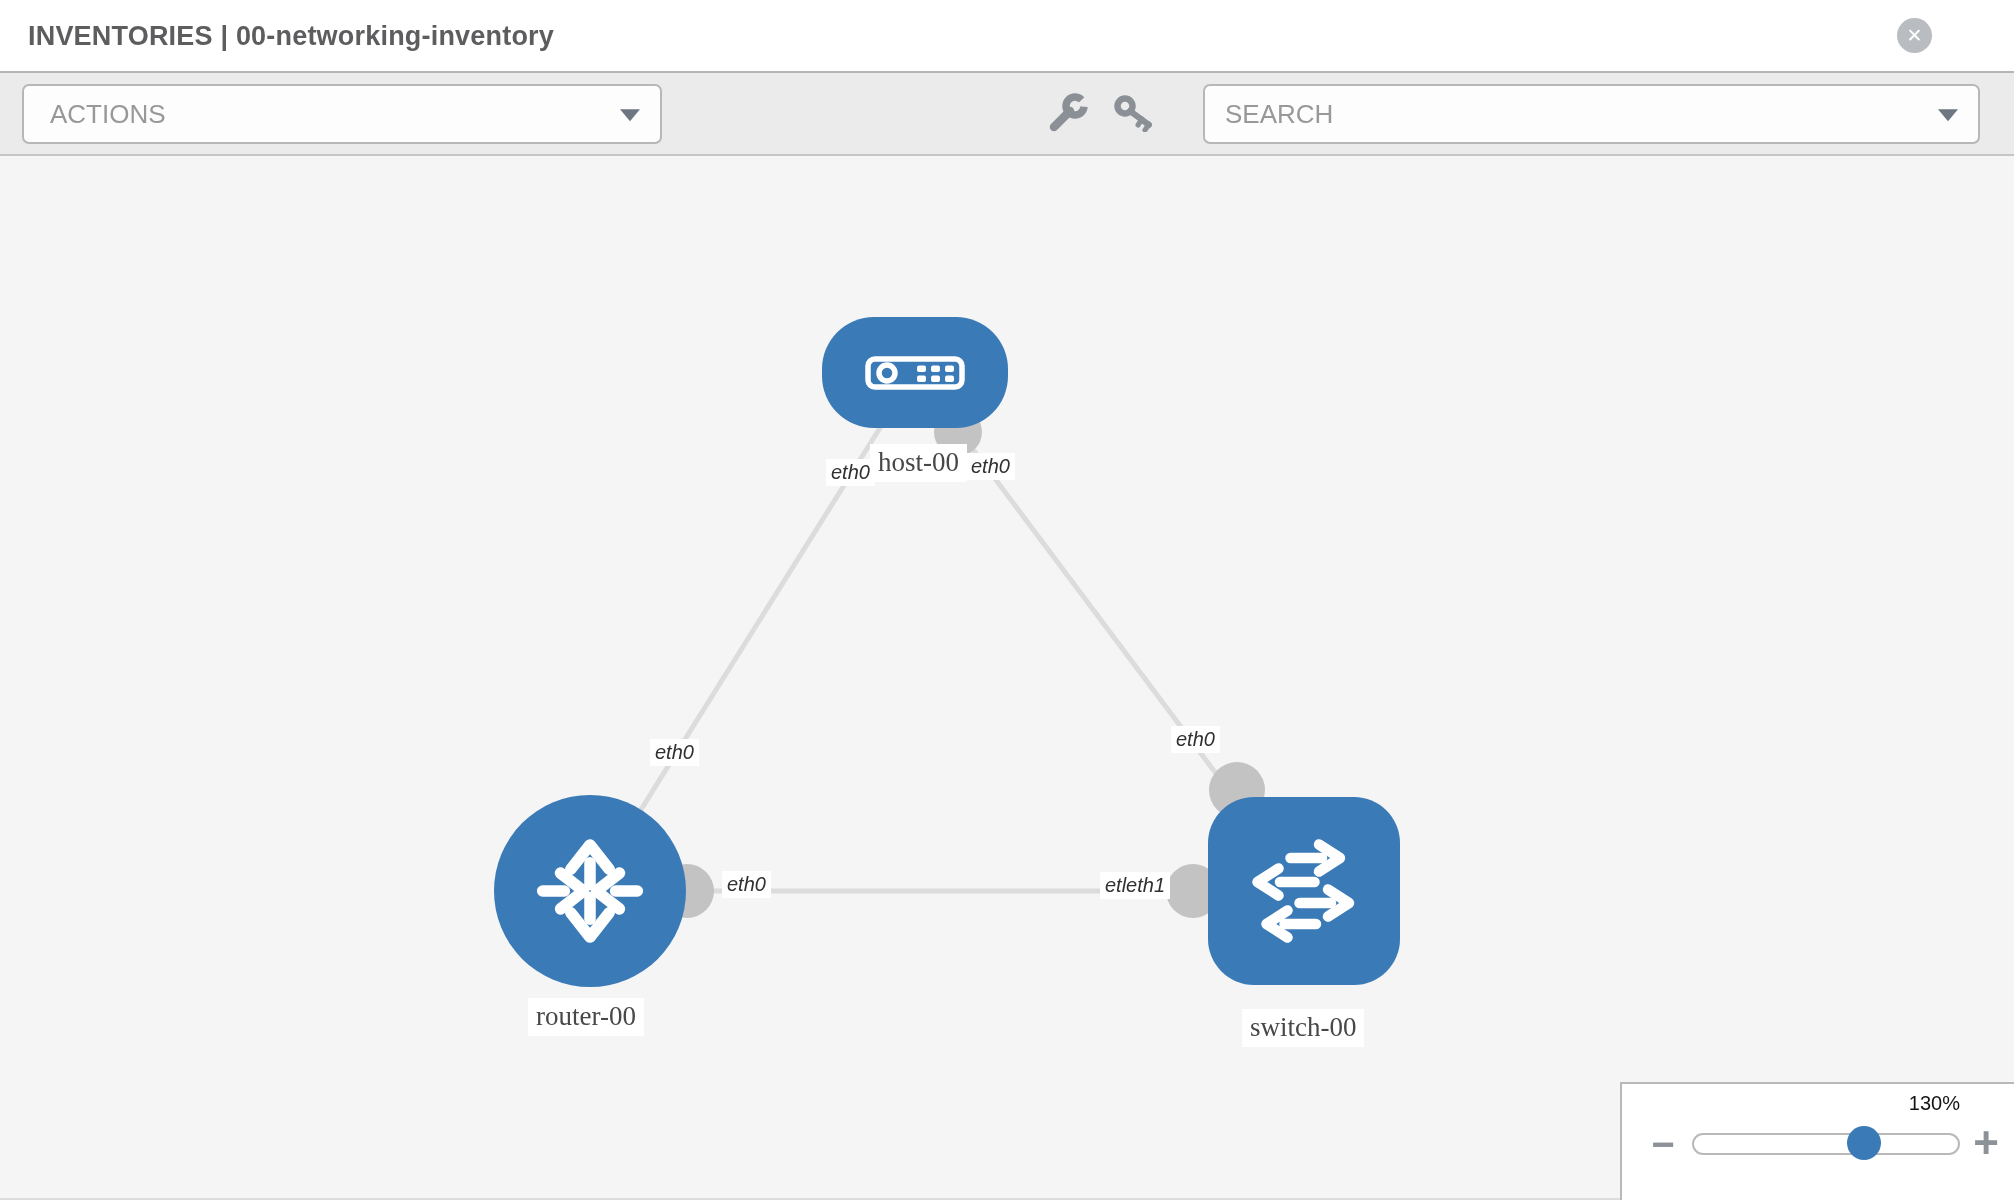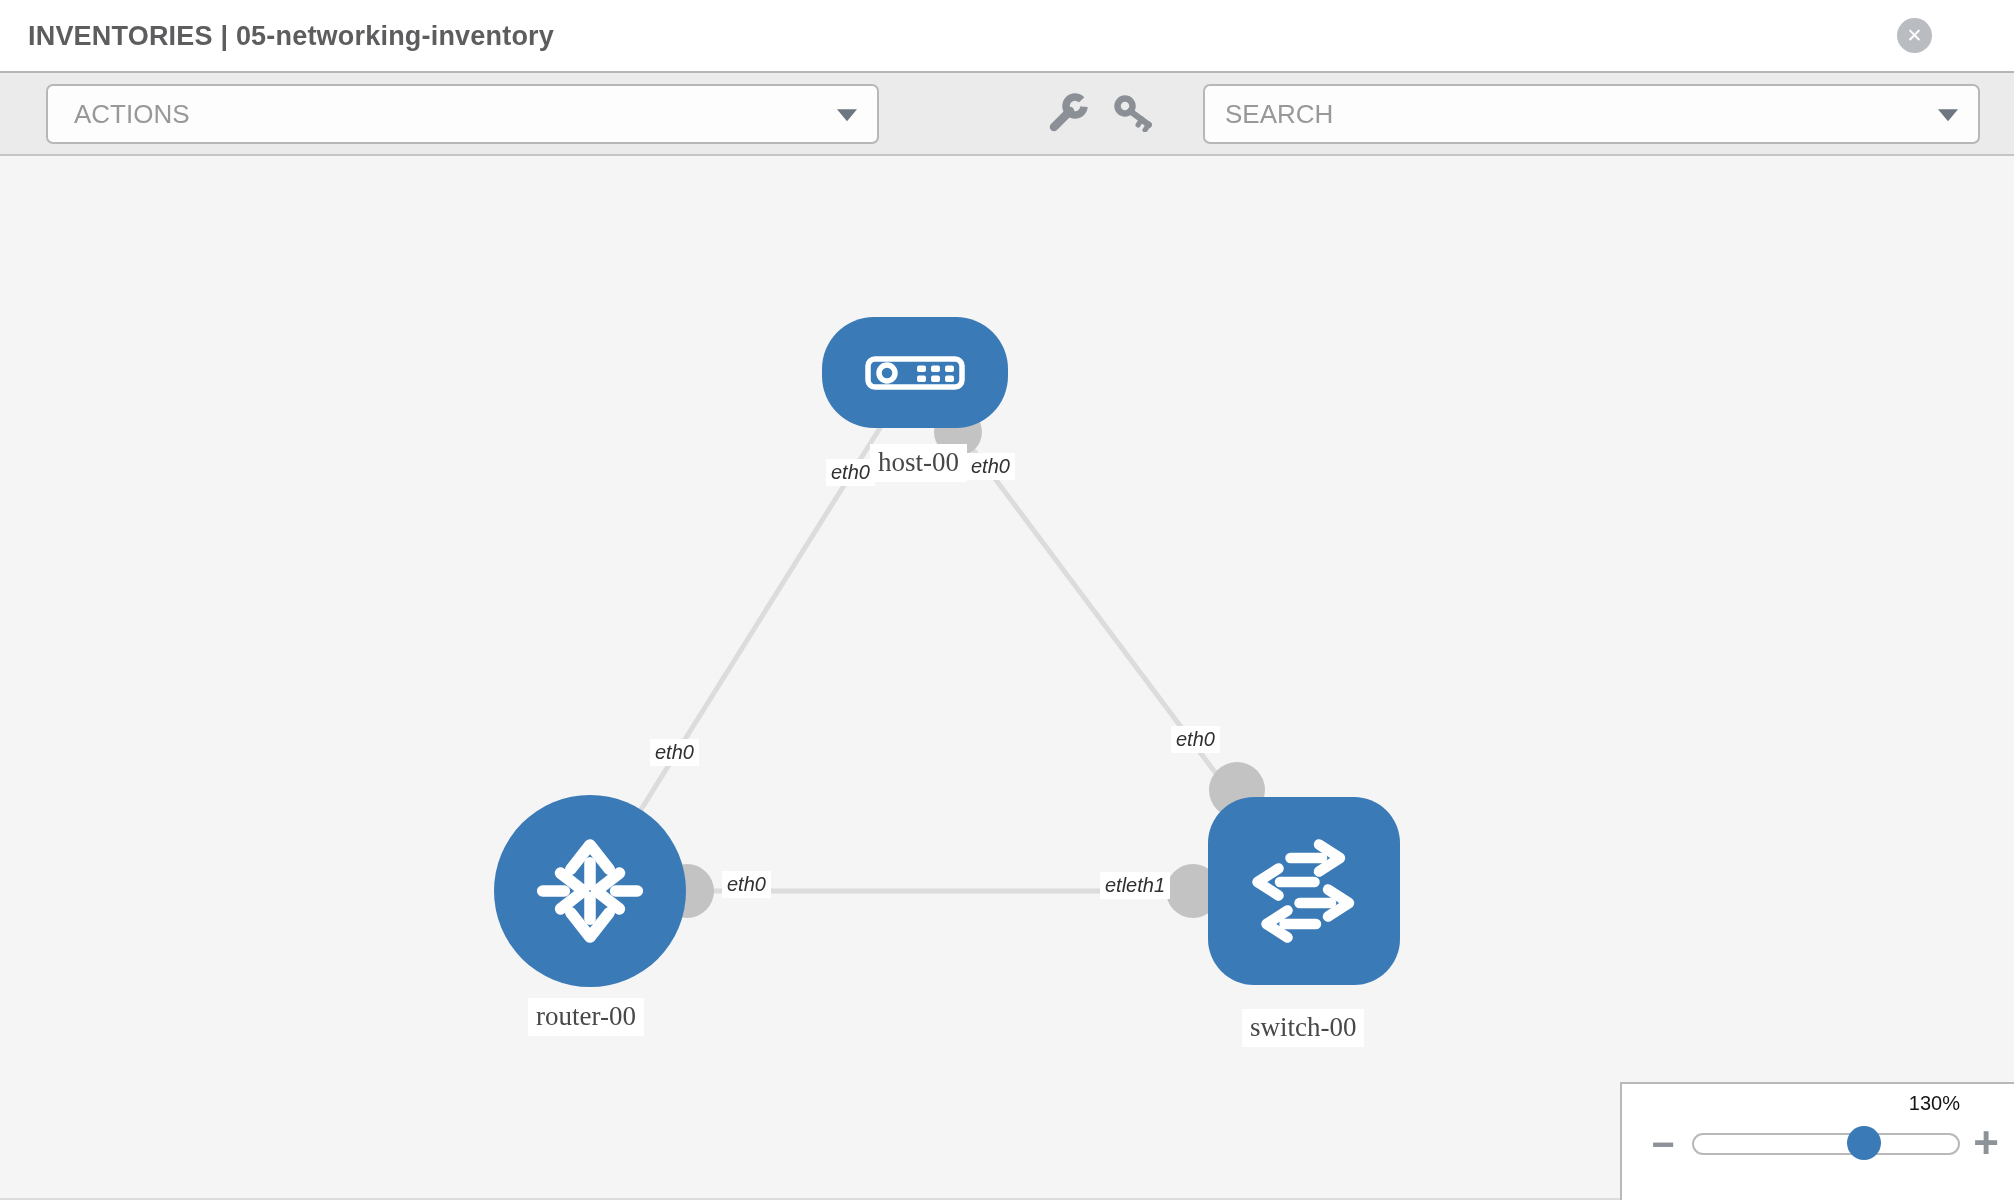--- a/index.html
+++ b/index.html
@@ -14,21 +14,21 @@
   .close-btn{position:absolute;right:82px;top:18px;width:35px;height:35px;border-radius:50%;
           background:#b9bdc1;color:#fff;display:flex;align-items:center;justify-content:center;
           font-size:19px;font-weight:700;cursor:pointer;}
 
   
   .toolbar{position:absolute;left:0;top:73px;width:100%;height:81px;background:#ebebeb;
           border-bottom:2px solid #c6c6c6;}
   .select-box{position:absolute;top:11px;height:60px;box-sizing:border-box;background:#fdfdfd;
           border:2px solid #b7b7b7;border-radius:7px;display:flex;align-items:center;
           padding:0 20px;font-size:26px;color:#98989a;cursor:pointer;}
-  .select-actions{left:46px;width:833px;padding-left:26px;}
+  .select-actions{left:22px;width:640px;padding-left:26px;}
   .select-search{left:1203px;width:777px;}
   .caret{position:absolute;right:20px;top:50%;transform:translateY(-40%);width:0;height:0;
           border-left:10px solid transparent;border-right:10px solid transparent;
           border-top:12px solid #6e7681;}
   .tool-btn{position:absolute;top:14px;width:48px;height:52px;display:flex;align-items:center;
           justify-content:center;cursor:pointer;}
   .btn-wrench{left:1044px;}
   .btn-key{left:1110px;}
 
   
@@ -58,21 +58,21 @@
           border:2px solid #b9b9b9;border-radius:12px;box-sizing:border-box;cursor:pointer;}
   .zoom-thumb{position:absolute;left:225px;top:42px;width:34px;height:34px;border-radius:50%;
           background:#3a7ab7;cursor:grab;}
 </style>
 </head>
 <body>
 
 <div id="app">
 
   <div class="header">
-    <div class="header-title">INVENTORIES | 05-networking-inventory</div>
+    <div class="header-title">INVENTORIES | 00-networking-inventory</div>
     <div class="close-btn">
       <span>✕</span>
     </div>
   </div>
 
   <div class="toolbar">
     <div class="select-box select-actions">
       <span>ACTIONS</span>
       <span class="caret"></span>
     </div>

